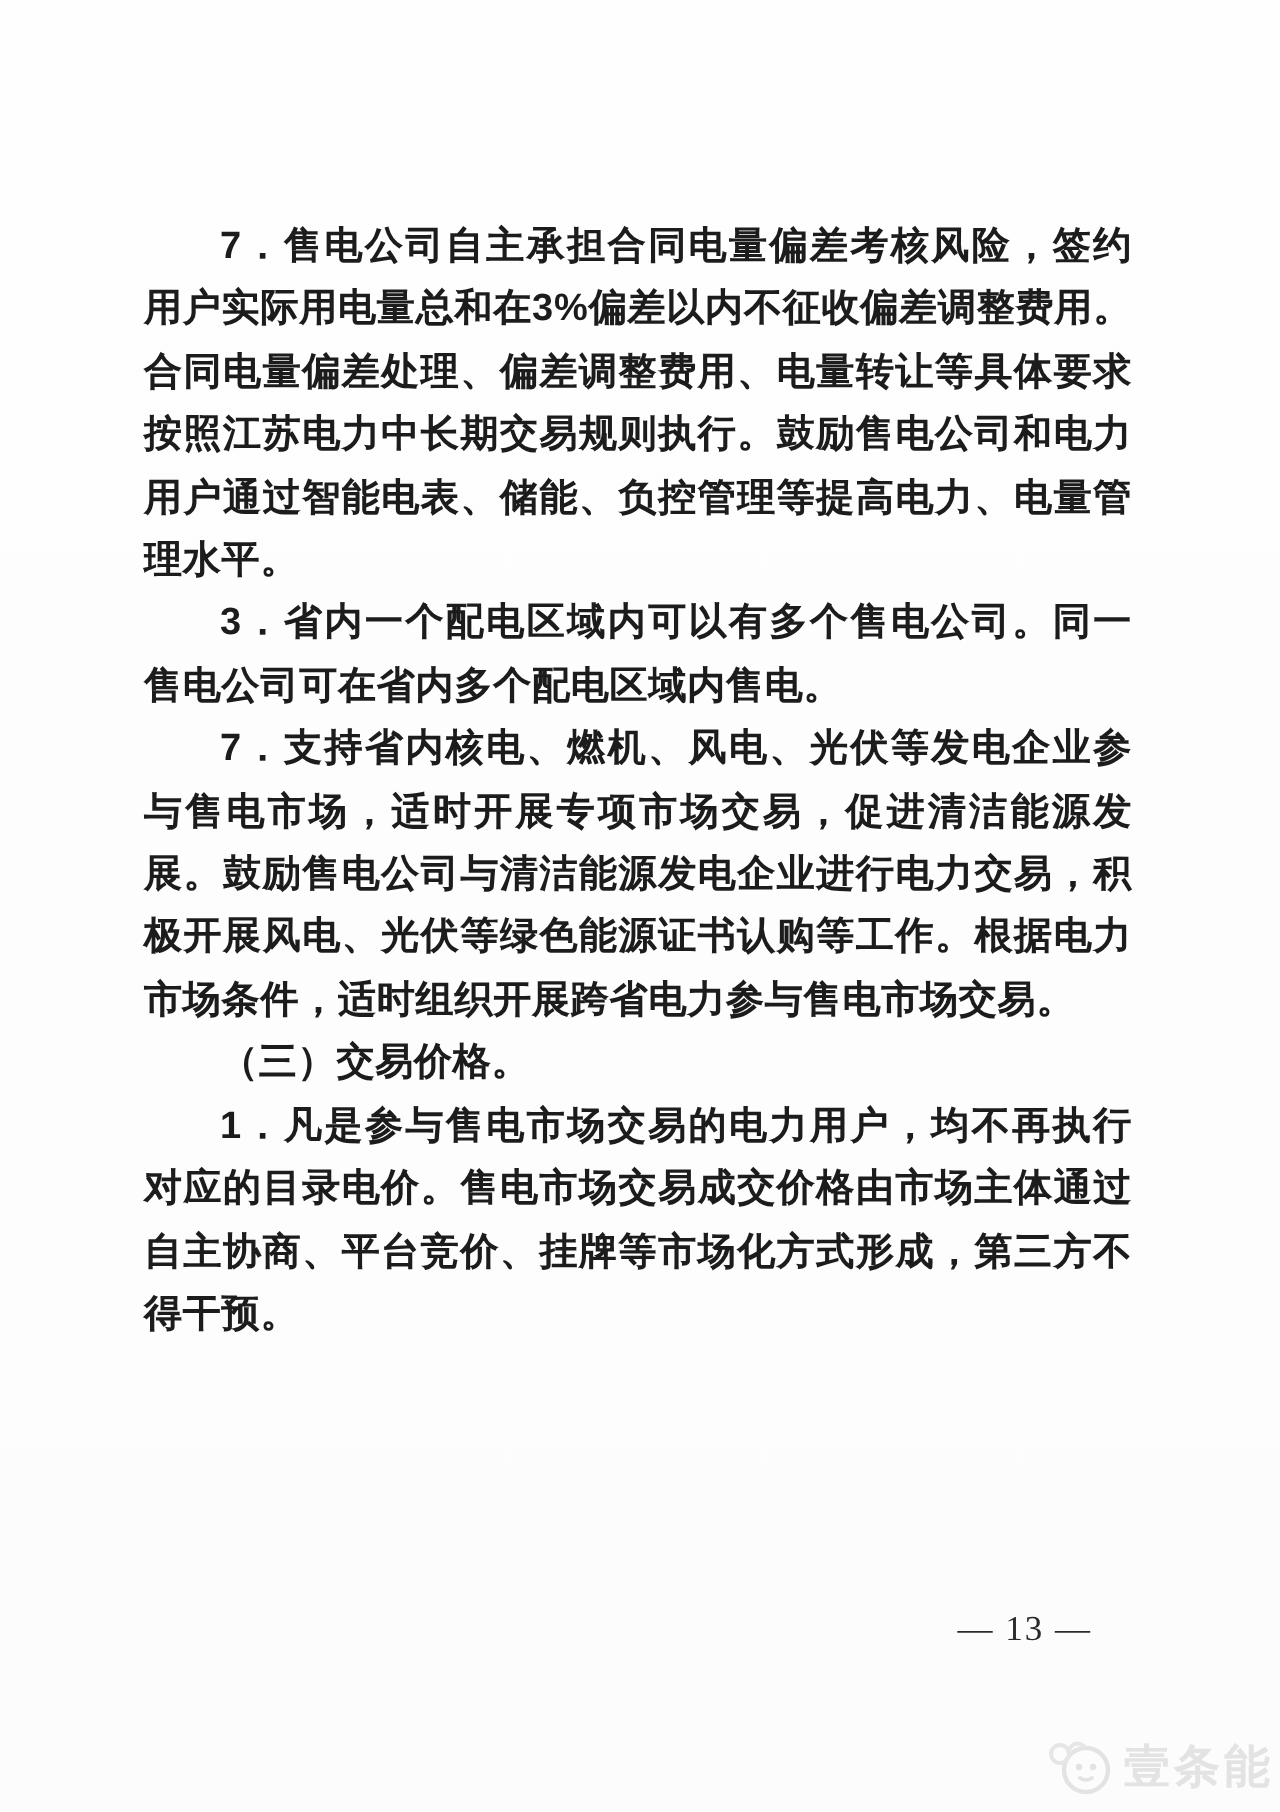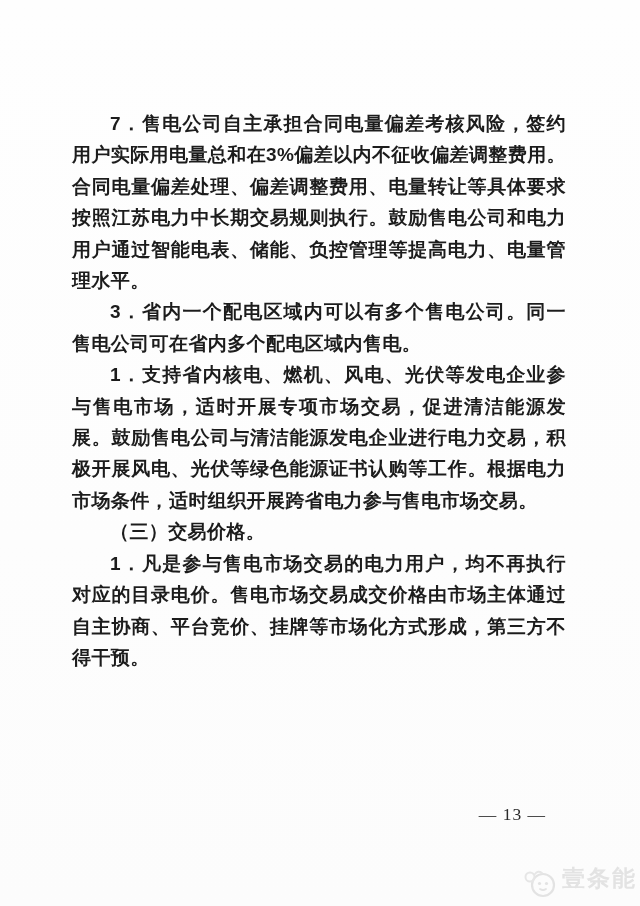--- a/index.html
+++ b/index.html
@@ -48,20 +48,21 @@
     letter-spacing: 1px;
     color: #2b2b2b;
     white-space: nowrap;
     margin-left: 32px;
   }
   .watermark {
     position: absolute;
     right: 3px;
     bottom: 7px;
     display: flex;
+    align-items: center;
     gap: 3px;
     color: #e3e3e3;
     user-select: none;
   }
   .watermark .brand {
     font-size: 23px;
     font-weight: 700;
     letter-spacing: 2px;
     line-height: 1;
   }
@@ -72,21 +73,21 @@
   }
 </style>
 </head>
 <body>
 
 <div class="page">
 
   <div class="body-text">
     <p>7．售电公司自主承担合同电量偏差考核风险，签约用户实际用电量总和在3%偏差以内不征收偏差调整费用。合同电量偏差处理、偏差调整费用、电量转让等具体要求按照江苏电力中长期交易规则执行。鼓励售电公司和电力用户通过智能电表、储能、负控管理等提高电力、电量管理水平。</p>
     <p>3．省内一个配电区域内可以有多个售电公司。同一售电公司可在省内多个配电区域内售电。</p>
-    <p>1．支持省内核电、燃机、风电、光伏等发电企业参与售电市场，适时开展专项市场交易，促进清洁能源发展。鼓励售电公司与清洁能源发电企业进行电力交易，积极开展风电、光伏等绿色能源证书认购等工作。根据电力市场条件，适时组织开展跨省电力参与售电市场交易。</p>
+    <p>7．支持省内核电、燃机、风电、光伏等发电企业参与售电市场，适时开展专项市场交易，促进清洁能源发展。鼓励售电公司与清洁能源发电企业进行电力交易，积极开展风电、光伏等绿色能源证书认购等工作。根据电力市场条件，适时组织开展跨省电力参与售电市场交易。</p>
     <p>（三）交易价格。</p>
     <p>1．凡是参与售电市场交易的电力用户，均不再执行对应的目录电价。售电市场交易成交价格由市场主体通过自主协商、平台竞价、挂牌等市场化方式形成，第三方不得干预。</p>
   </div>
 
   <div class="page-number">— 13 —</div>
 
   <div class="watermark">
     <svg class="mascot" viewBox="0 0 36 32" fill="none" xmlns="http://www.w3.org/2000/svg">
 
       <circle cx="20" cy="18" r="11" stroke="#e3e3e3" stroke-width="2.2" fill="none"></circle>

